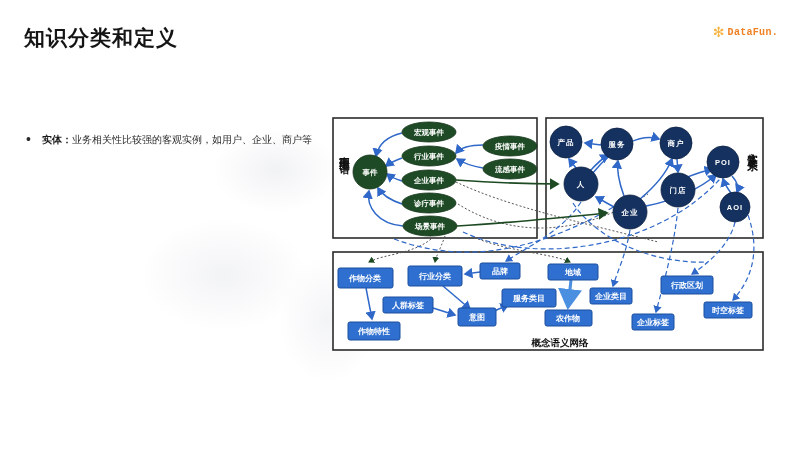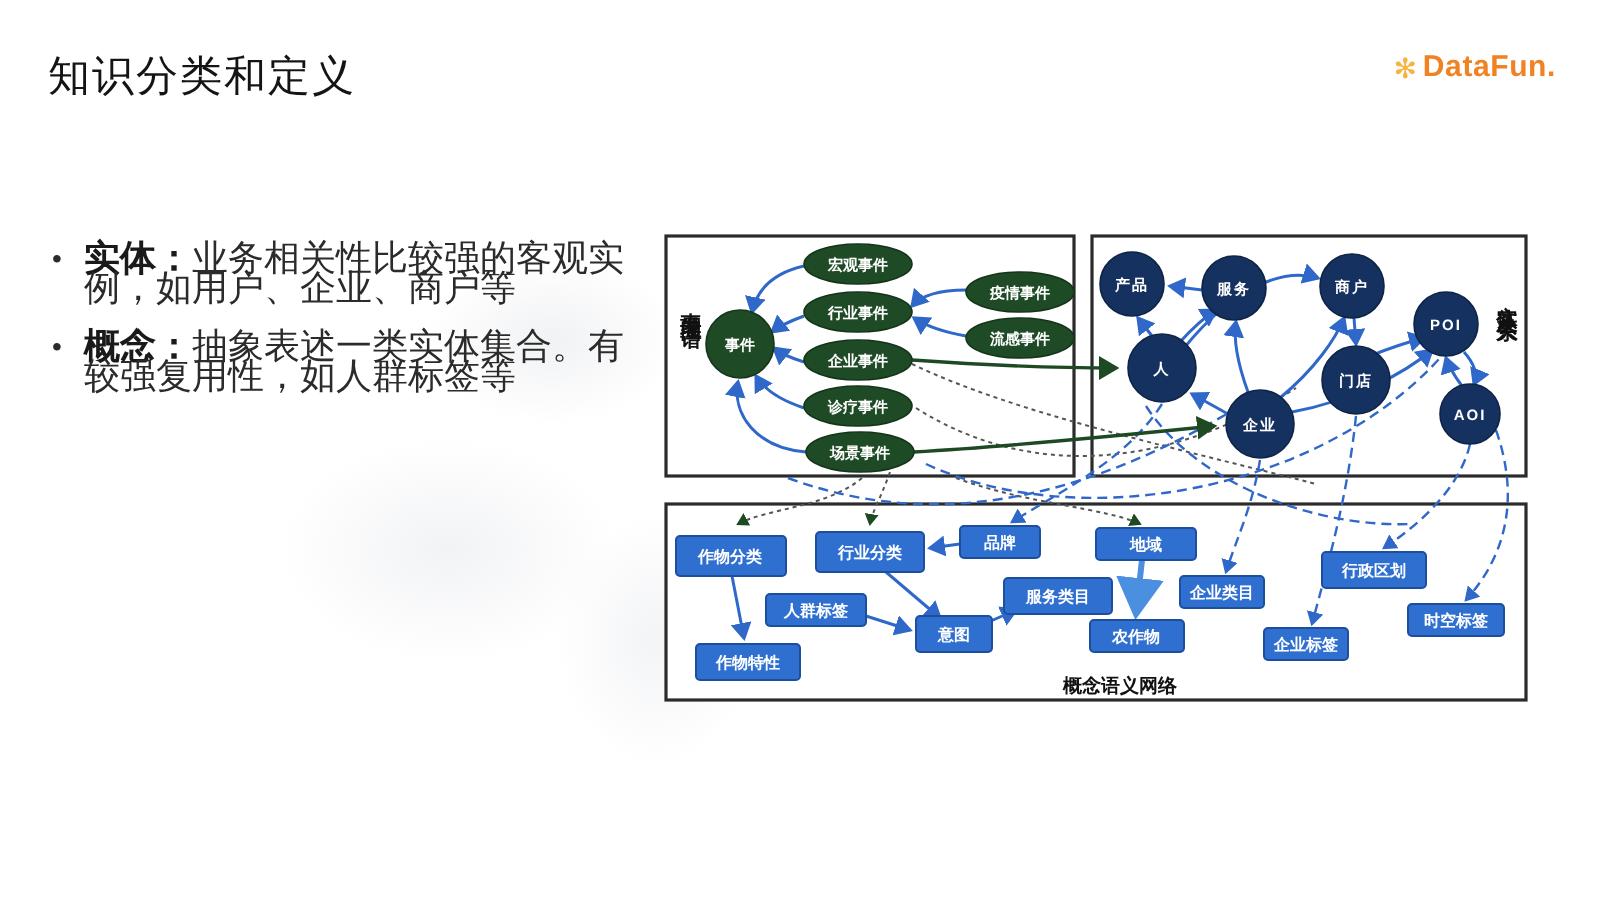--- a/index.html
+++ b/index.html
@@ -15,35 +15,35 @@
     position:absolute; left:120px; top:80px; width:260px; height:300px;
     background:
       radial-gradient(ellipse 90px 60px at 60% 30%, #f1f2f4 0%, rgba(241,242,244,0) 70%),
       radial-gradient(ellipse 120px 80px at 40% 65%, #f2f3f5 0%, rgba(242,243,245,0) 70%),
       radial-gradient(ellipse 70px 90px at 80% 80%, #f3f4f6 0%, rgba(243,244,246,0) 70%);
     z-index:0;
   }
 
   .title {
     position:absolute; left:24px; top:24px; margin:0;
-    font-size:21px; font-weight:normal; color:#141414; letter-spacing:1px;
+    font-size:21px; font-weight:bold; color:#141414; letter-spacing:1px;
     z-index:2;
   }
 
   .logo { position:absolute; top:25px; right:22px; display:flex; align-items:center; gap:3px; z-index:2; }
   .logo-icon { color:#F6B33F; font-size:14px; line-height:1; }
-  .logo-text { color:#F08224; font-weight:bold; font-size:15px; letter-spacing:0.3px; }
+  .logo-text { color:#F08224; font-weight:bold; font-size:10px; letter-spacing:0.3px;font-family:Liberation Mono, monospace; }
 
   .bullets {
     position:absolute; left:26px; top:122px; width:292px; margin:0; padding:0;
     list-style:none; z-index:2;
   }
   .bullets li {
     position:relative; padding-left:16px; margin-bottom:14px;
-    font-size:18px; line-height:15px; color:#2b2b2b;
+    font-size:10px; line-height:35px; color:#2b2b2b;
   }
   .bullets li::before {
     content:"\2022"; position:absolute; left:0; top:0; color:#2b2b2b; font-size:14px;
   }
   .bullets .term { font-weight:bold; color:#1a1a1a; }
 
   .diagram { position:absolute; left:328px; top:112px; z-index:1; }
   svg text { font-family:"Liberation Sans","DejaVu Sans",sans-serif; }
   .region  { fill:#ffffff; stroke:#2b2b2b; stroke-width:1.6; }
   .vlabel  { writing-mode:vertical-rl; text-orientation:upright; font-weight:bold; font-size:10.5px; fill:#111; letter-spacing:2px; }
@@ -71,23 +71,20 @@
 
   <div class="logo">
     <span class="logo-icon">✻</span>
     <span class="logo-text">DataFun.</span>
   </div>
 
   <ul class="bullets">
     <li>
       <span class="term">实体：</span><span>业务相关性比较强的客观实例，如用户、企业、商户等</span>
     </li>
-    <li>
-      <span class="term">概念：</span><span>抽象表述一类实体集合。有较强复用性，如人群标签等</span>
-    </li>
   </ul>
 
   <svg class="diagram" width="440" height="245" viewBox="0 0 440 245">
     <defs>
       <marker id="mb" markerWidth="7" markerHeight="7" refX="5" refY="3.5" orient="auto">
         <path d="M0,0 L6,3.5 L0,7 Z" fill="#2F68C8"></path>
       </marker>
       <marker id="mg" markerWidth="7" markerHeight="7" refX="5" refY="3.5" orient="auto">
         <path d="M0,0 L6,3.5 L0,7 Z" fill="#1D4A22"></path>
       </marker>

